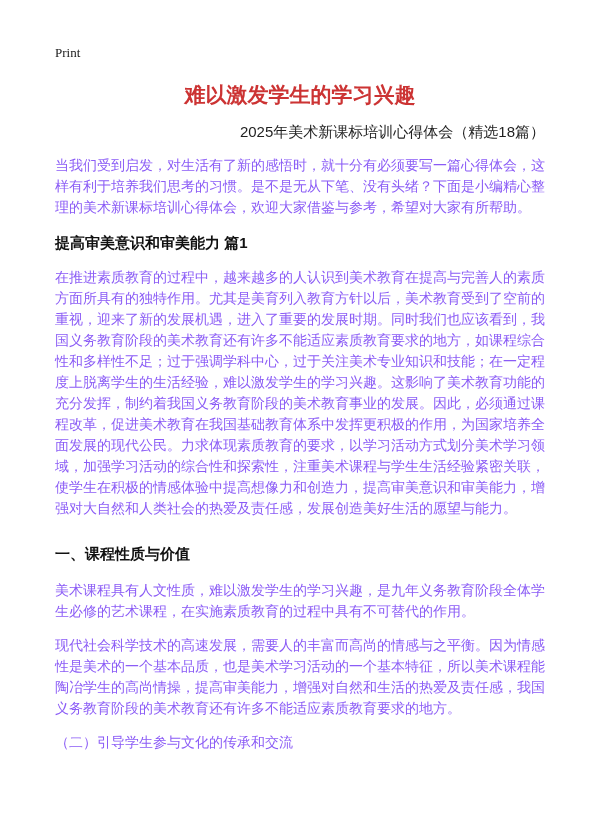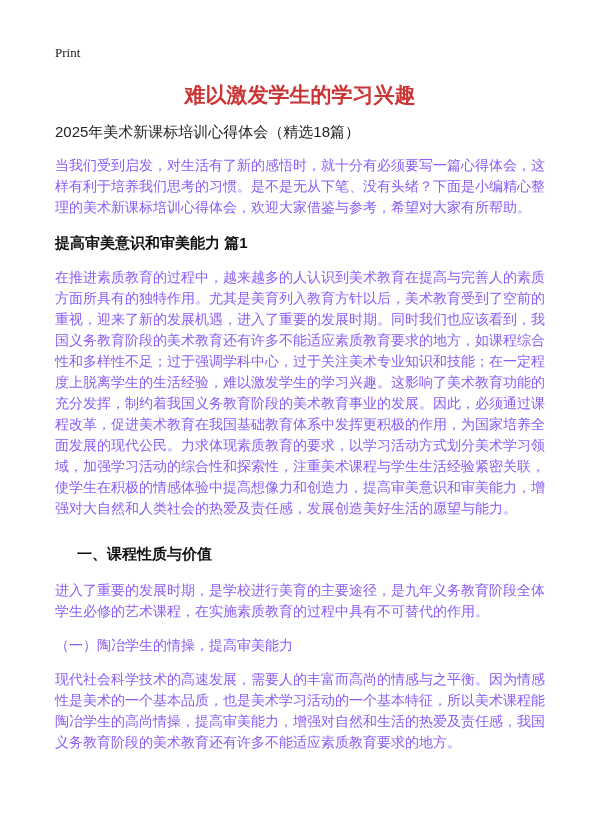--- a/index.html
+++ b/index.html
@@ -26,40 +26,40 @@
     line-height: 1.15;
     text-align: center;
     font-weight: 700;
     color: #cc3333;
   }
   .subtitle {
     margin-top: 15px;
     font-size: 15px;
     line-height: 1.3;
     color: #1f1f1f;
+    text-align: right;
   }
   p.body-para {
     font-size: 14px;
     line-height: 21px;
     margin: 13px 0;
     text-align: justify;
     color: #8b5cf6;
     word-break: break-all;
   }
   h2.sub-heading {
     font-size: 15px;
     line-height: 21px;
     margin: 14px 0;
     font-weight: 700;
     color: #111111;
   }
   h2.sub-heading.section {
     margin-top: 24px;
     margin-bottom: 16px;
-    margin-left: 22px;
   }
 </style>
 </head>
 <body>
 
 <div class="page">
 
   <div class="print-label">Print</div>
 
   <h1 class="doc-title" style="color: rgb(204, 51, 51);">难以激发学生的学习兴趣</h1>
@@ -67,21 +67,21 @@
   <div class="subtitle">2025年美术新课标培训心得体会（精选18篇）</div>
 
   <p class="body-para">当我们受到启发，对生活有了新的感悟时，就十分有必须要写一篇心得体会，这样有利于培养我们思考的习惯。是不是无从下笔、没有头绪？下面是小编精心整理的美术新课标培训心得体会，欢迎大家借鉴与参考，希望对大家有所帮助。</p>
 
   <h2 class="sub-heading">提高审美意识和审美能力 篇1</h2>
 
   <p class="body-para">在推进素质教育的过程中，越来越多的人认识到美术教育在提高与完善人的素质方面所具有的独特作用。尤其是美育列入教育方针以后，美术教育受到了空前的重视，迎来了新的发展机遇，进入了重要的发展时期。同时我们也应该看到，我国义务教育阶段的美术教育还有许多不能适应素质教育要求的地方，如课程综合性和多样性不足；过于强调学科中心，过于关注美术专业知识和技能；在一定程度上脱离学生的生活经验，难以激发学生的学习兴趣。这影响了美术教育功能的充分发挥，制约着我国义务教育阶段的美术教育事业的发展。因此，必须通过课程改革，促进美术教育在我国基础教育体系中发挥更积极的作用，为国家培养全面发展的现代公民。力求体现素质教育的要求，以学习活动方式划分美术学习领域，加强学习活动的综合性和探索性，注重美术课程与学生生活经验紧密关联，使学生在积极的情感体验中提高想像力和创造力，提高审美意识和审美能力，增强对大自然和人类社会的热爱及责任感，发展创造美好生活的愿望与能力。</p>
 
   <h2 class="sub-heading section">一、课程性质与价值</h2>
 
-  <p class="body-para">进入了重要的发展时期，是学校进行美育的主要途径，是九年义务教育阶段全体学生必修的艺术课程，在实施素质教育的过程中具有不可替代的作用。</p>
+  <p class="body-para">美术课程具有人文性质，难以激发学生的学习兴趣，是九年义务教育阶段全体学生必修的艺术课程，在实施素质教育的过程中具有不可替代的作用。</p>
 
 
-  <p class="body-para">（一）陶冶学生的情操，提高审美能力</p>
 
   <p class="body-para">现代社会科学技术的高速发展，需要人的丰富而高尚的情感与之平衡。因为情感性是美术的一个基本品质，也是美术学习活动的一个基本特征，所以美术课程能陶冶学生的高尚情操，提高审美能力，增强对自然和生活的热爱及责任感，我国义务教育阶段的美术教育还有许多不能适应素质教育要求的地方。</p>
 
+  <p class="body-para">（二）引导学生参与文化的传承和交流</p>
 
 </div>
 
 </body></html>

